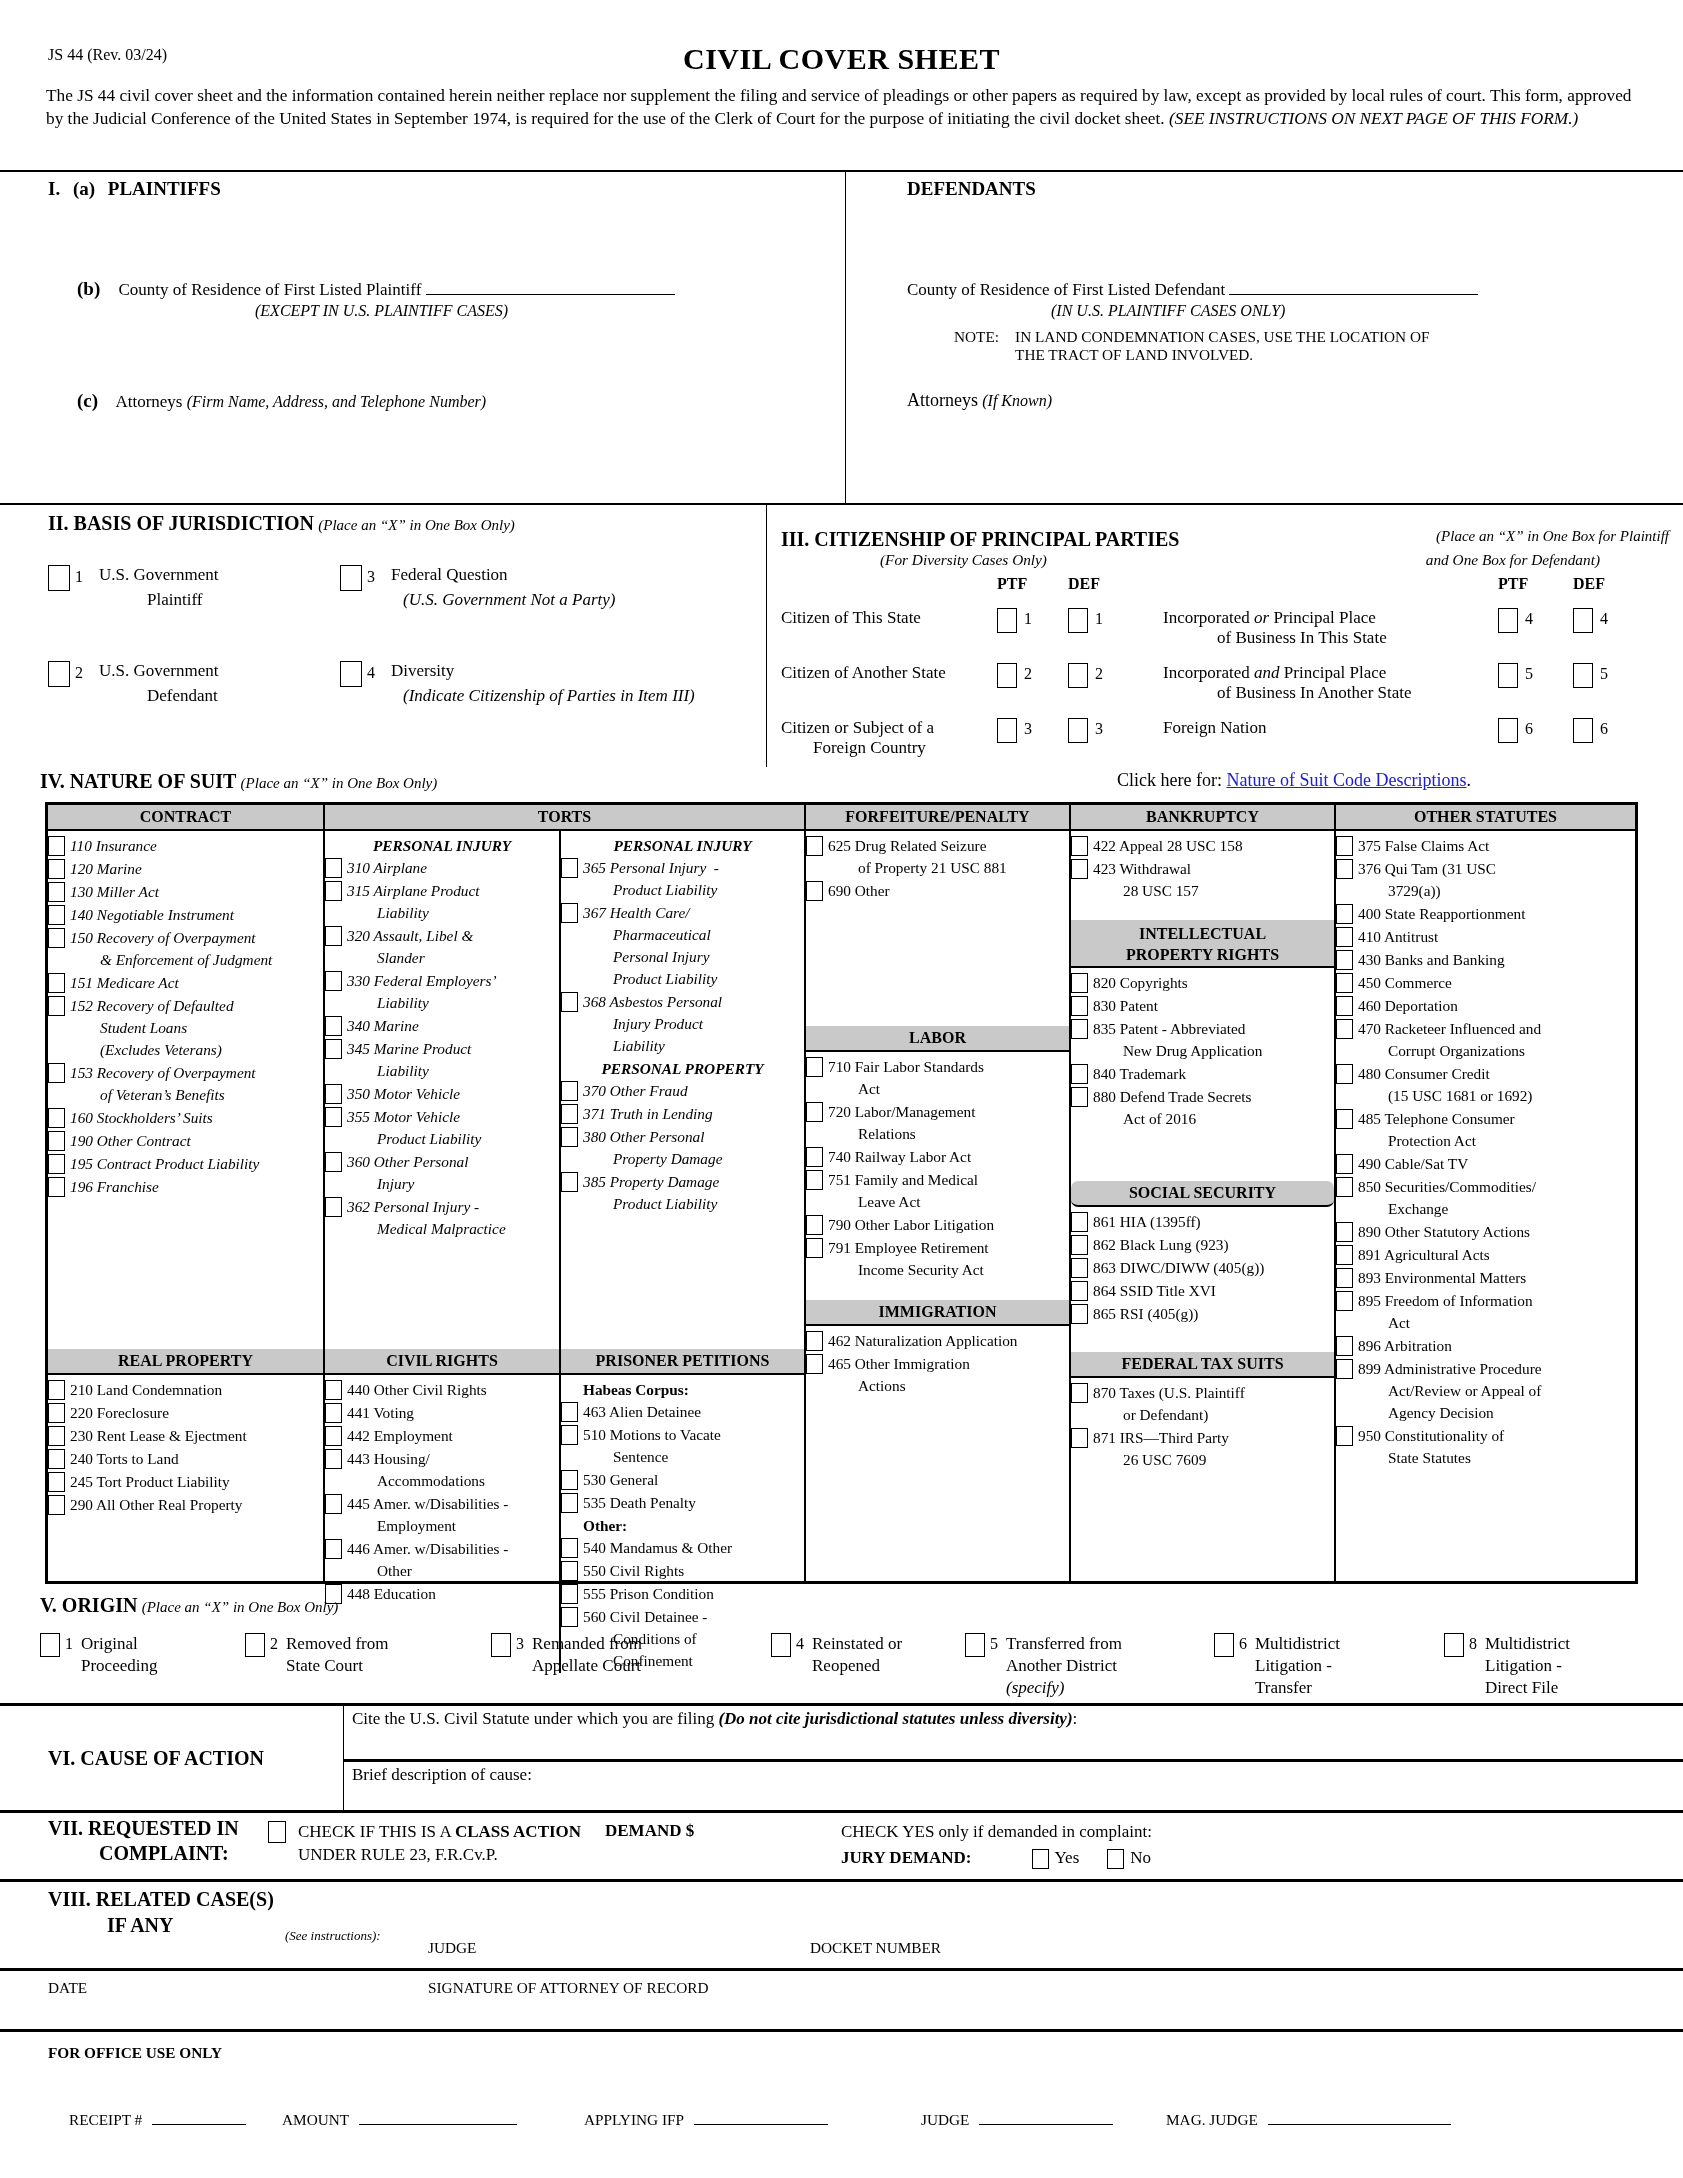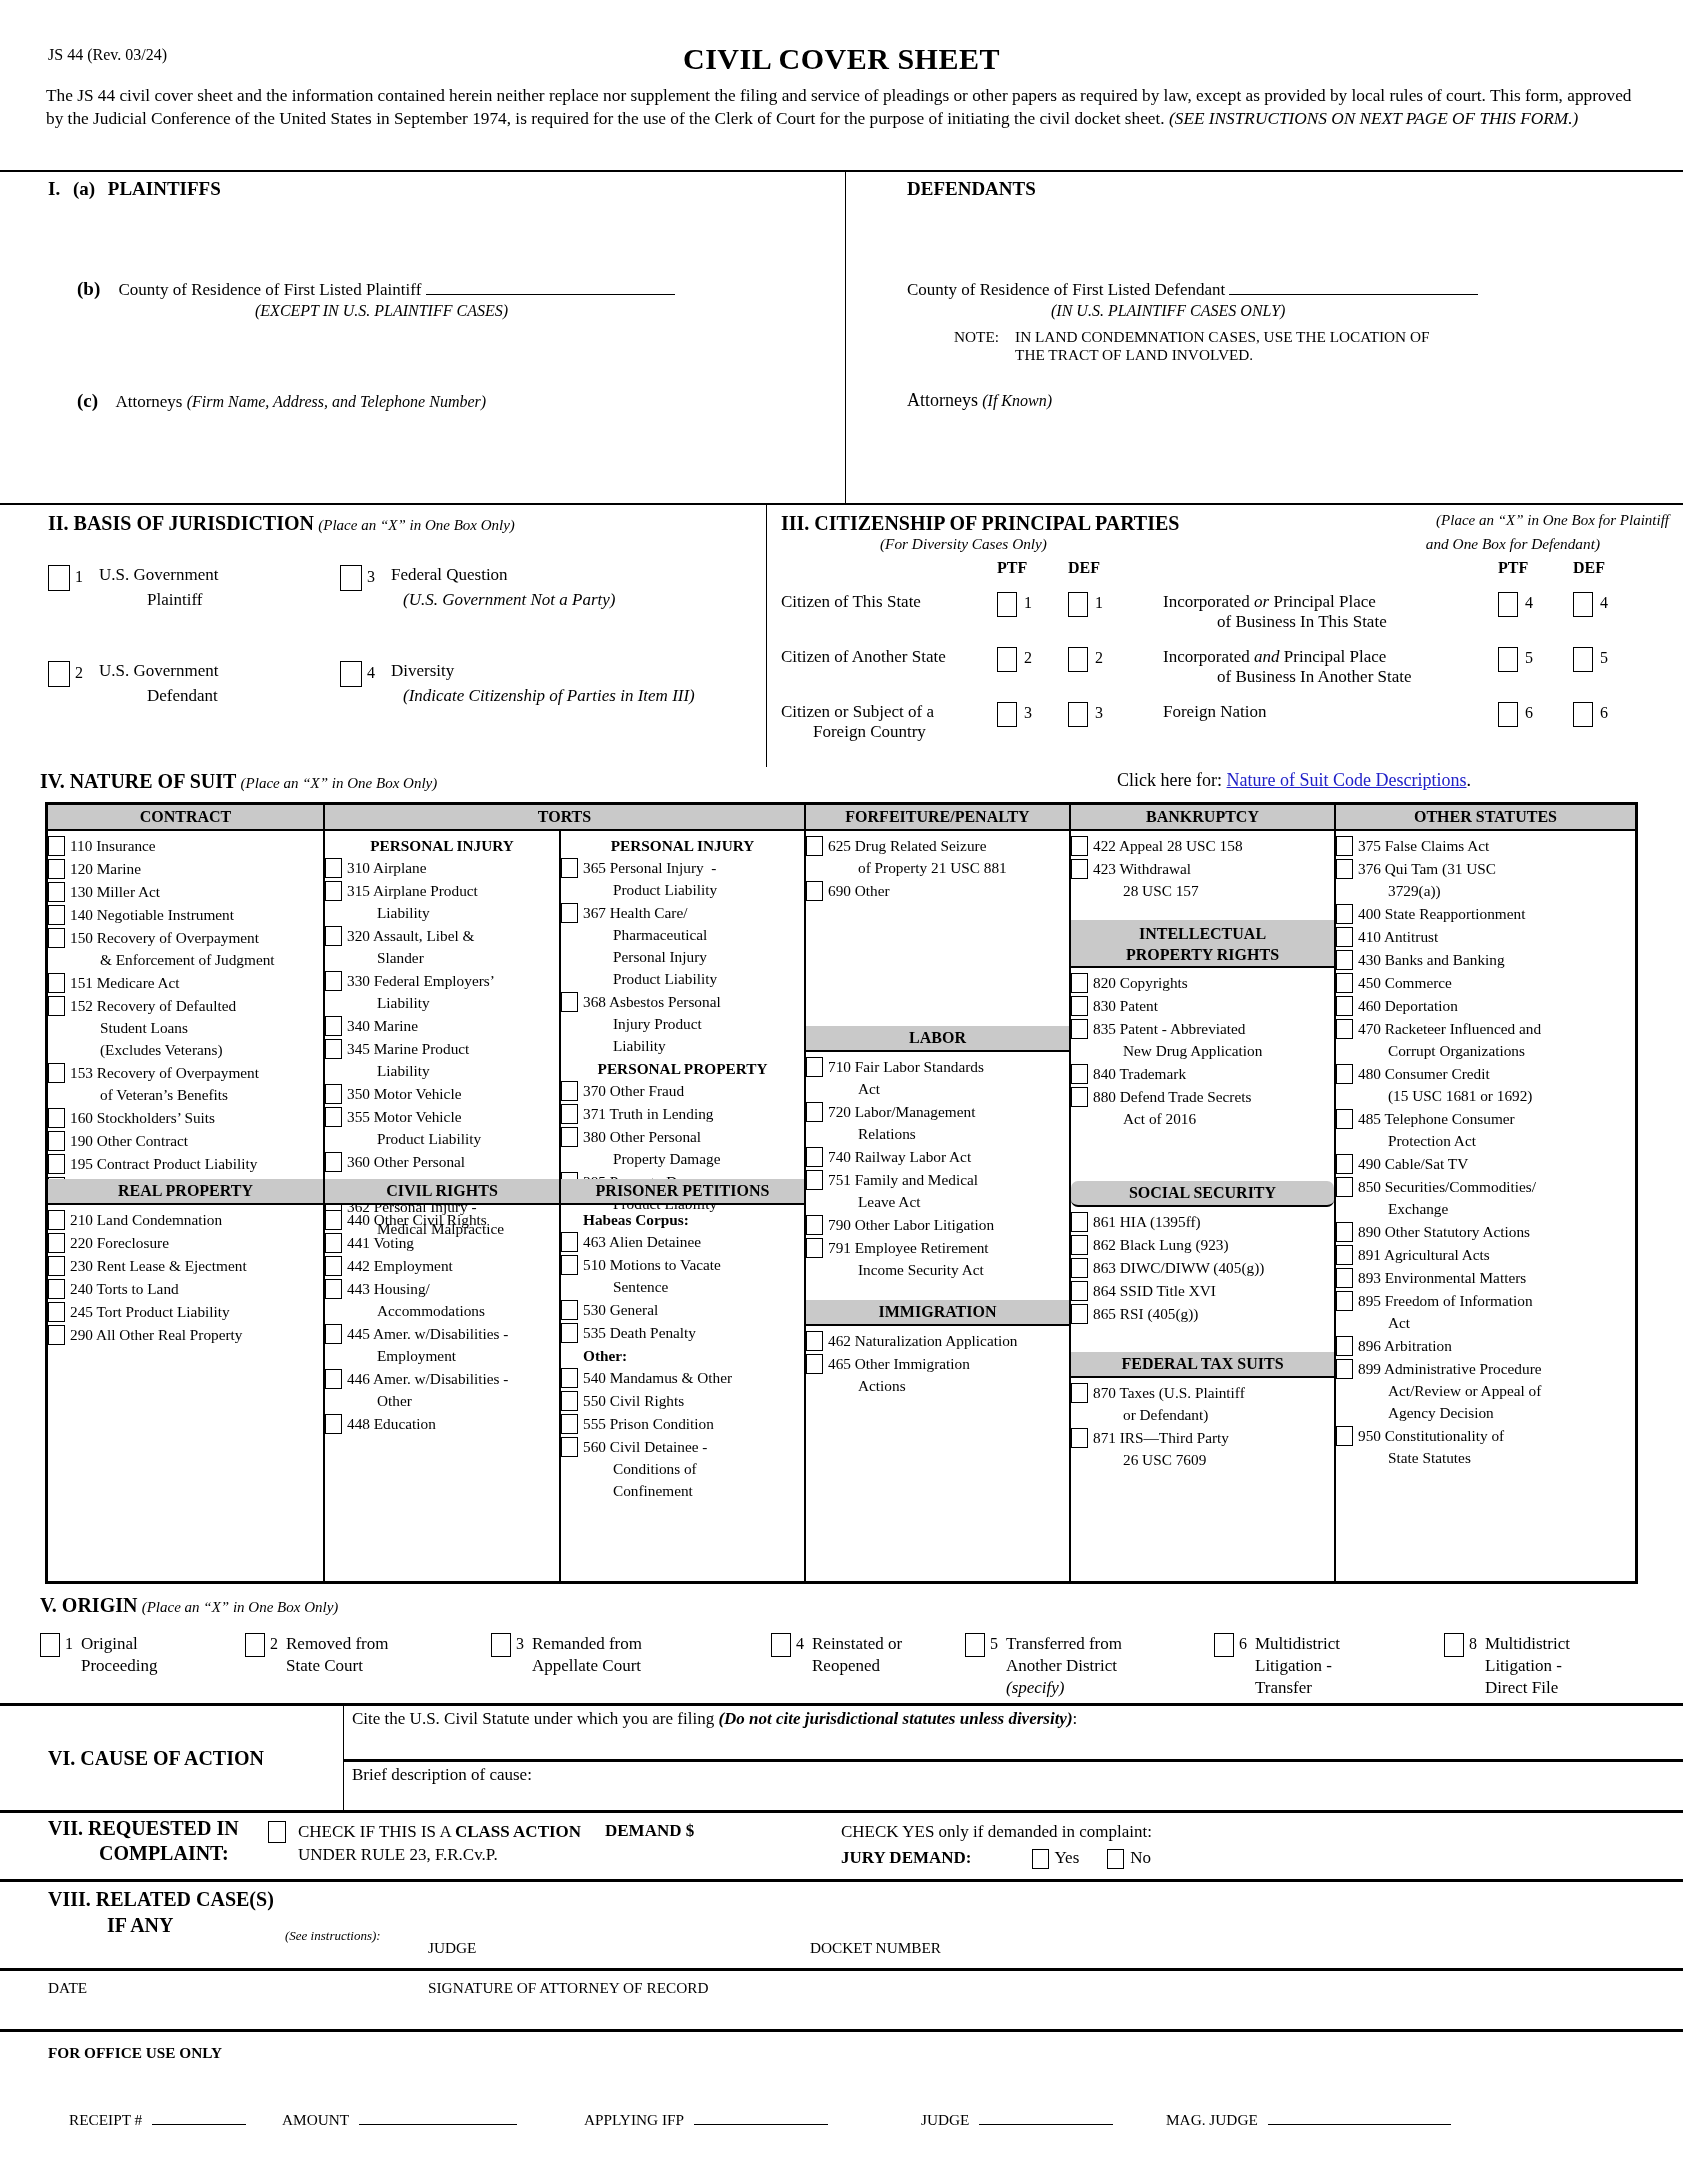--- a/index.html
+++ b/index.html
@@ -39,21 +39,21 @@
   .sec23 { border-top:2px solid #000; height:264px; display:flex; }
   .sec2 { width:767px; border-right:1px solid #000; padding:7px 6px 0 48px; }
   .sec2 h2, .sec3 h2, .h20 { font-size:20px; font-weight:bold; display:inline; margin:0; }
   .hint15 { font-style:italic; font-size:15px; }
   .s2grid { margin-top:30px; display:grid; grid-template-columns:292px 1fr; row-gap:51px; }
   .s2opt { display:flex; align-items:flex-start; }
   .s2opt .num { margin:3px 0 0 5px; font-size:16px; }
   .s2opt .lines { margin-left:16px; }
   .s2opt .l2 { display:block; padding-left:48px; margin-top:5px; }
   .s2opt .oh { display:block; padding-left:12px; margin-top:5px; font-style:italic; }
-  .sec3 { flex:1; padding:7px 14px 0 14px; }
+  .sec3 { flex:1; padding:7px 14px 0 14px;margin-top:16px; }
   .s3headrow { display:flex; justify-content:space-between; }
   .s3sub { display:flex; justify-content:space-between; font-style:italic; font-size:15.3px; padding:0 69px 0 99px; }
   .s3-grid { display:grid; grid-template-columns:216px 71px 95px 335px 75px auto; margin-top:6px; row-gap:15px; }
   .s3-grid .ptfdef { font-weight:bold; font-size:16px; }
   .bnum { display:flex; align-items:flex-start; }
   .bnum .box { width:20px; height:25px; }
   .bnum .n { margin:2px 0 0 7px; font-size:16px; }
   .s3l2 { display:block; padding-left:32px; }
   .s3r2 { display:block; padding-left:54px; }
 
@@ -66,21 +66,21 @@
   .nos-col { border-right:2px solid #000; display:flex; flex-direction:column; }
   .nos-col:last-child { border-right:none; flex:1; }
   .w-c1 { width:277px; } .w-torts { width:481px; } .w-forf { width:265px; } .w-bank { width:265px; }
   .colhdr { background:var(--bar); border-bottom:2px solid #000; font-weight:bold; text-align:center;
             height:26px; line-height:24px; font-size:16px; flex:none; }
   .hdr2 { background:var(--bar); border-top:2px solid #000; border-bottom:2px solid #000; font-weight:bold;
           text-align:center; height:26px; line-height:23px; font-size:16px; flex:none; }
   .hdr2.two { height:48px; line-height:21px; padding-top:3px; }
   .items { padding-top:4px; flex:none; }
   .grow { flex:1 1 auto; }
-  .h439 { height:348px; } .h197 { height:195px; } .h250 { height:248px; }
+  .h439 { height:518px;font-style:italic; } .h197 { height:195px; } .h250 { height:248px; }
   .h90 { height:89px; } .h215 { height:213px; } .h146 { height:145px; }
   .torts-body { display:flex; flex:1; }
   .tsub { display:flex; flex-direction:column; }
   .tsub.left { width:236px; border-right:2px solid #000; flex:none; }
   .tsub.right { flex:1; }
   .nos-row { display:flex; align-items:flex-start; margin-bottom:1px; }
   .nos-box { width:17px; height:20px; border:1px solid #000; flex:none; margin-top:1px; background:#fff; }
   .nos-text { margin-left:5px; white-space:pre-wrap; padding-left:30px; text-indent:-30px; display:block; }
   .nos-sub { font-weight:bold; margin-left:22px; }
   .nos-sub.ctr { margin-left:0; text-align:center; }

